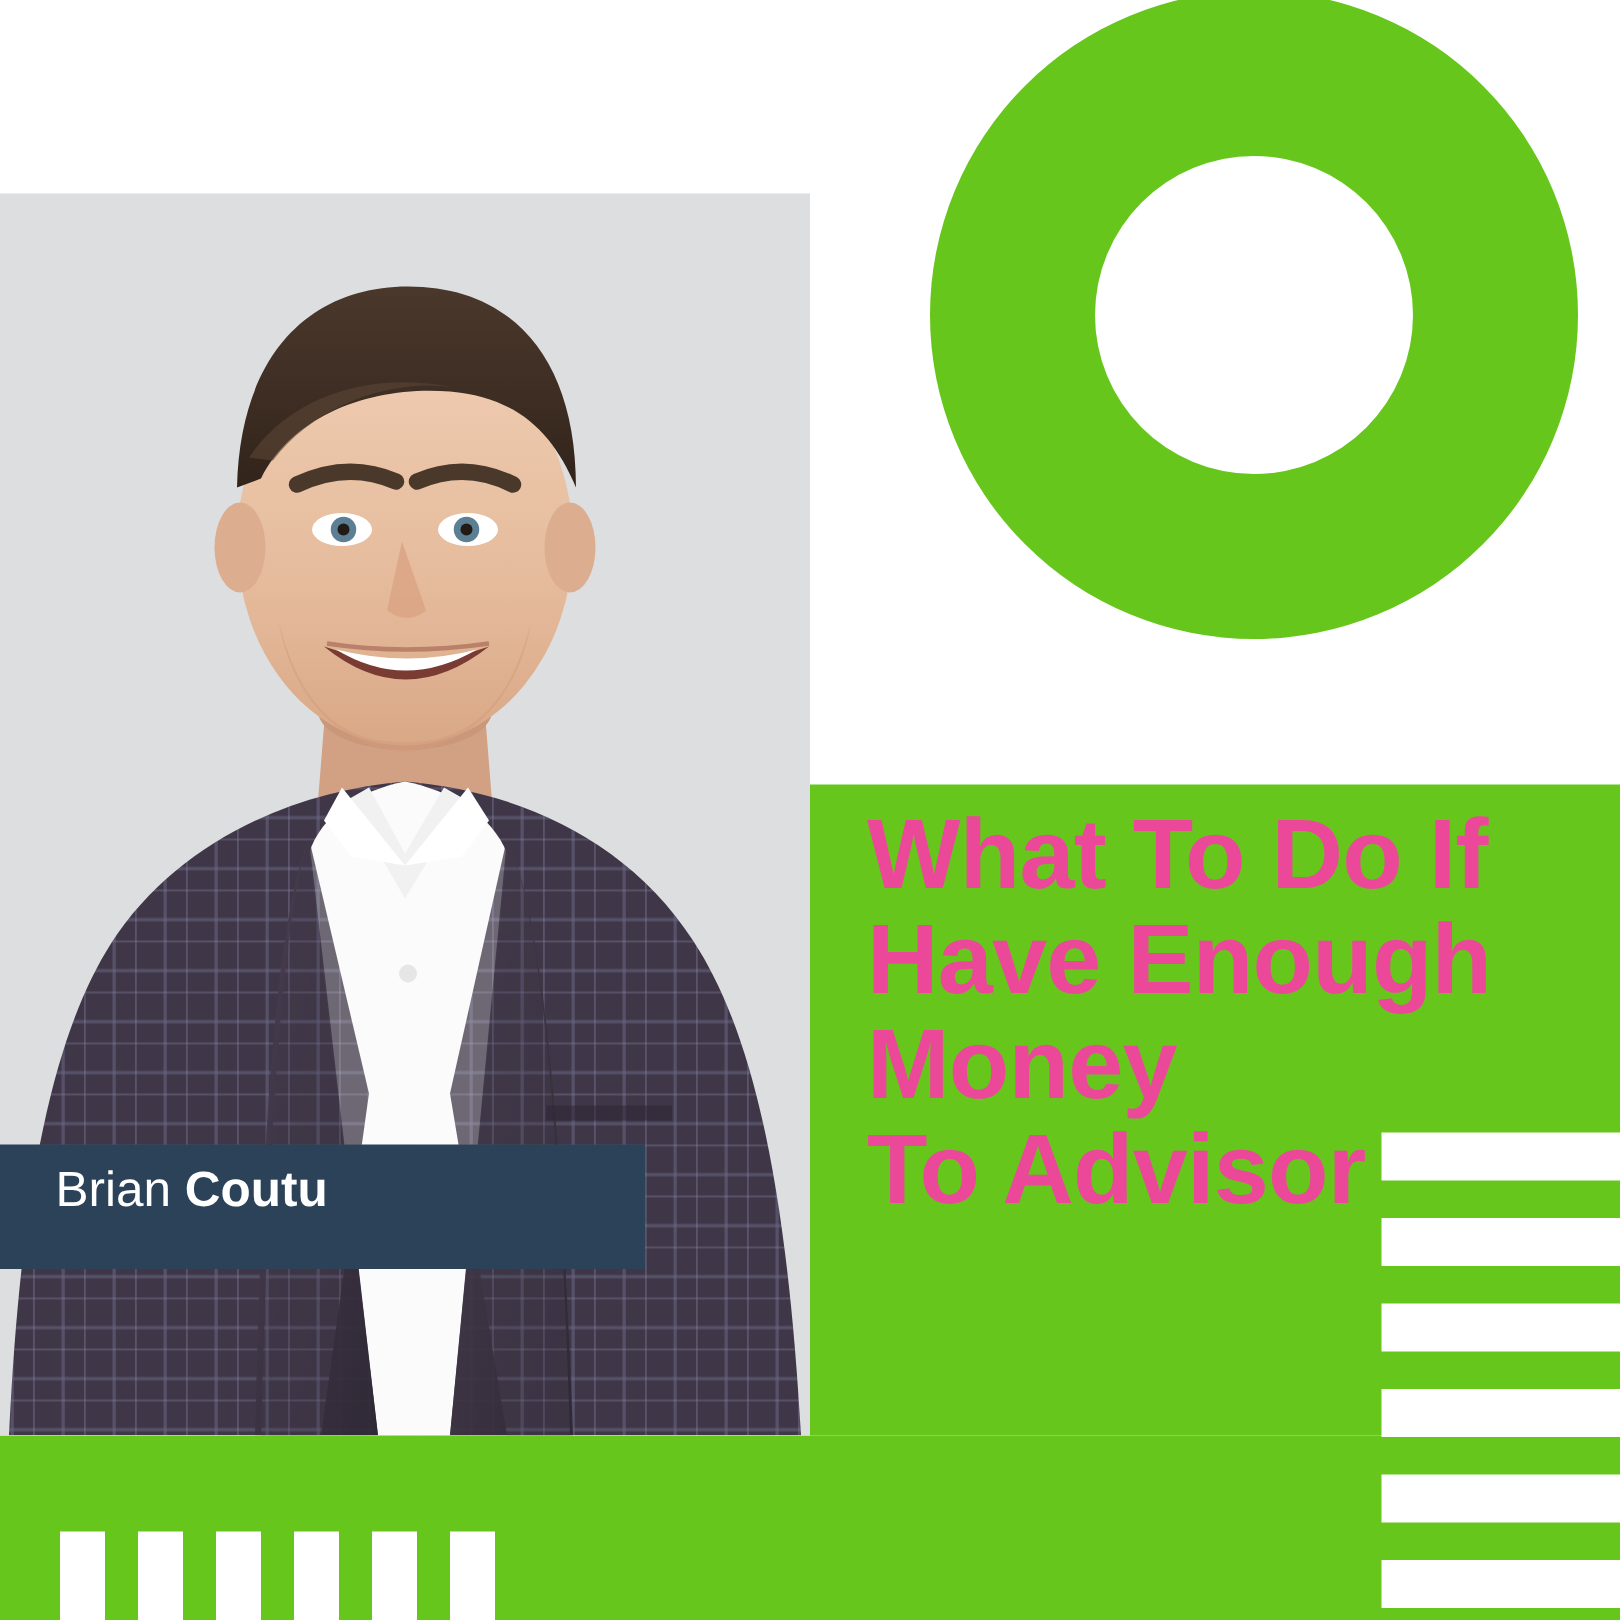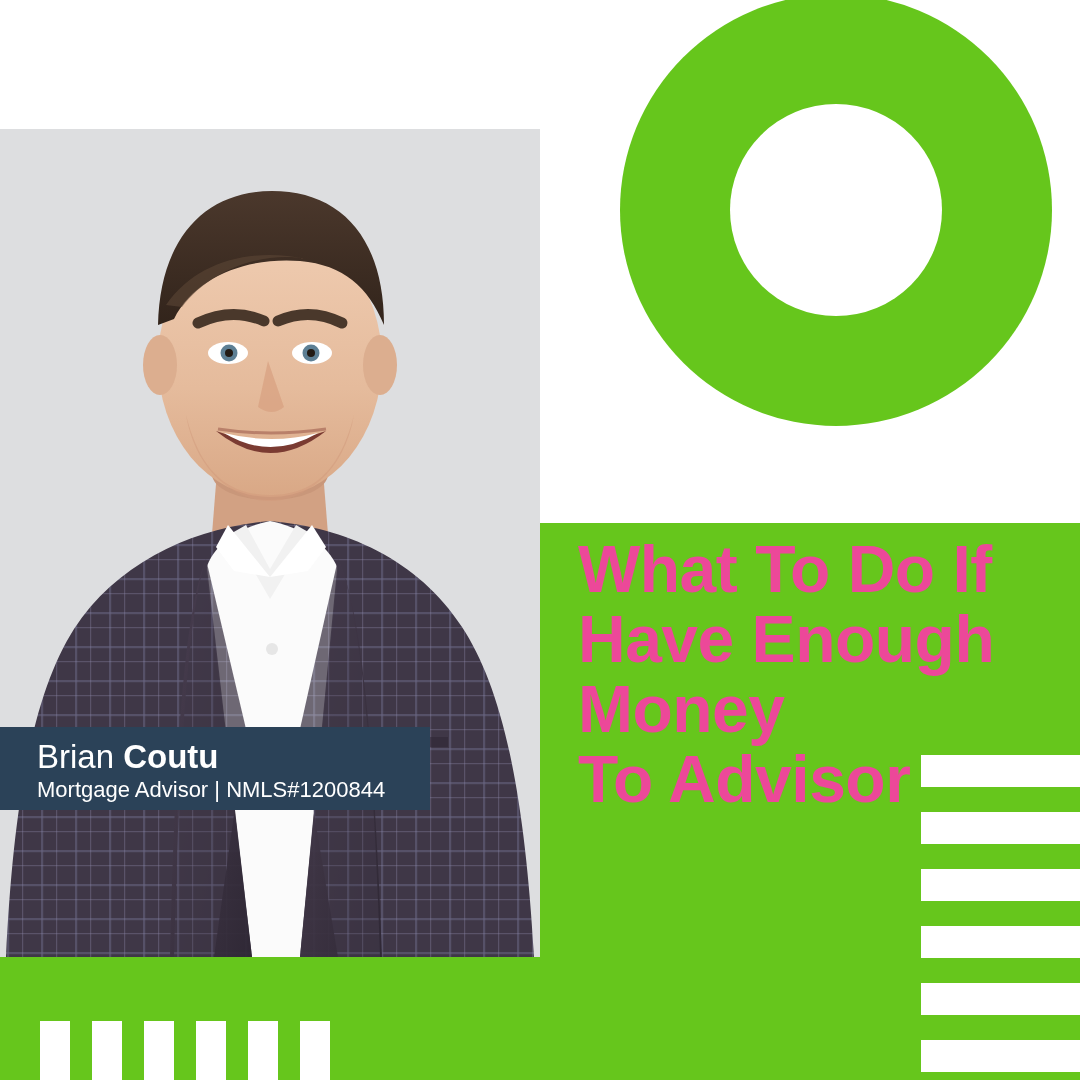--- a/index.html
+++ b/index.html
@@ -69,21 +69,21 @@
     width:540px; height:828px;
     background:#dddee0;
     overflow:hidden;
     z-index:4;
   }
   .photo svg { display:block; width:540px; height:828px; }
 
   
   .badge {
     position:absolute;
-    left:0; top:727px;
+    left:0; top:763px;
     width:430px; height:83px;
     background:#2b4258;
     z-index:7;
     padding:11px 0 0 37px;
   }
   .badge-name {
     color:#ffffff;
     font-size:33px;
     line-height:38px;
     font-weight:400;
@@ -233,21 +233,20 @@
         <path d="M224 304 q46 28 94 0 q-46 12 -94 0 Z" fill="#ffffff"></path>
         <path d="M218 300 q52 8 108 0" stroke="#b9806a" stroke-width="3" fill="none"></path>
 
         <path d="M186 286 C 196 344, 236 372, 270 372 C 304 372, 344 344, 354 286 C 338 350, 306 366, 270 366 C 234 366, 202 350, 186 286 Z" fill="#d29a7c" opacity="0.5"></path>
       </g>
     </svg>
   </div>
 
   <div class="badge">
     <div class="badge-name"><span>Brian </span><b>Coutu</b></div>
-    <div class="badge-role">Mortgage Advisor | NMLS#1200844</div>
   </div>
 
   <div class="hstripes">
     <div class="hstripe" style="top:0px"></div>
     <div class="hstripe" style="top:57px"></div>
     <div class="hstripe" style="top:114px"></div>
     <div class="hstripe" style="top:171px"></div>
     <div class="hstripe" style="top:228px"></div>
     <div class="hstripe" style="top:285px"></div>
   </div>

